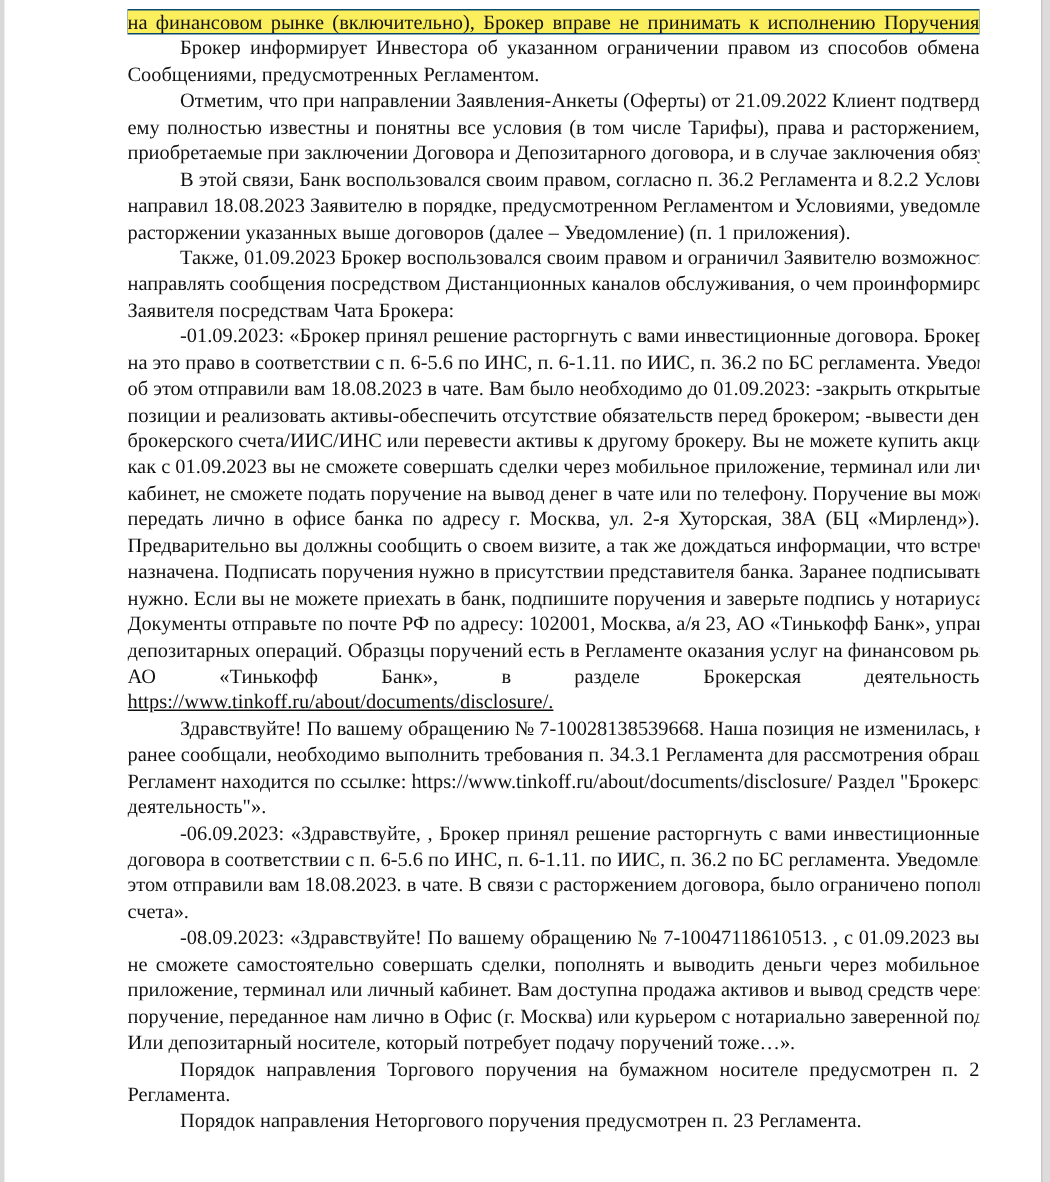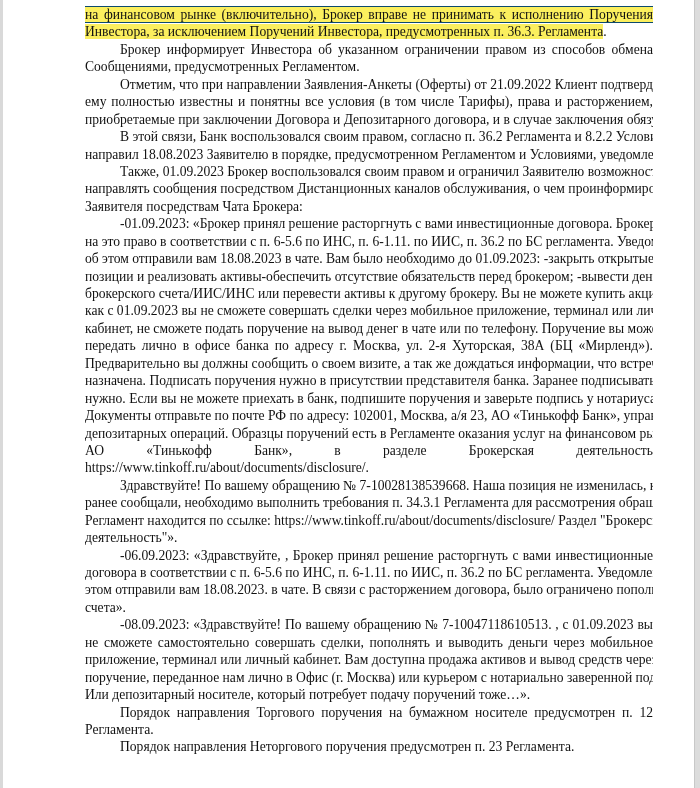--- a/index.html
+++ b/index.html
@@ -14,38 +14,38 @@
     position: absolute; left: 85px; top: 6px; width: 568px;
     font-size: 13.6px; line-height: 17.45px; color: #111;
   }
   .ln {
     display: block; height: 17.45px; white-space: nowrap;
     text-align: justify; text-align-last: justify; overflow: hidden;
   }
   .ln.last { text-align-last: left; }
   .ln.ind { padding-left: 35px; }
   .hl { background: #fbef5e; }
-  .link { }
+  .link { text-decoration: underline; }
 </style>
 </head>
 <body>
 
 <div class="edge-left"></div>
 <div class="edge-right"></div>
 
 <div class="page" id="page">
     <div class="ln" style="background: #0c4a6e;"><span class="hl">на финансовом рынке (включительно), Брокер вправе не принимать к исполнению Поручения</span></div>
-    <div class="ln last"><span class="hl">Инвестора, за исключением Поручений Инвестора, предусмотренных п. 36.3. Регламента</span><span>.</span></div>
     <div class="ln ind">Брокер информирует Инвестора об указанном ограничении правом из способов обмена</div>
     <div class="ln last">Сообщениями, предусмотренных Регламентом.</div>
     <div class="ln ind">Отметим, что при направлении Заявления-Анкеты (Оферты) от 21.09.2022 Клиент подтвердил, что</div>
     <div class="ln">ему полностью известны и понятны все условия (в том числе Тарифы), права и расторжением,</div>
     <div class="ln">приобретаемые при заключении Договора и Депозитарного договора, и в случае заключения обязуется</div>
     <div class="ln ind">В этой связи, Банк воспользовался своим правом, согласно п. 36.2 Регламента и 8.2.2 Условий, и</div>
     <div class="ln">направил 18.08.2023 Заявителю в порядке, предусмотренном Регламентом и Условиями, уведомление о</div>
+    <div class="ln last">расторжении указанных выше договоров (далее – Уведомление) (п. 1 приложения).</div>
     <div class="ln ind">Также, 01.09.2023 Брокер воспользовался своим правом и ограничил Заявителю возможность</div>
     <div class="ln">направлять сообщения посредством Дистанционных каналов обслуживания, о чем проинформировал</div>
     <div class="ln last">Заявителя посредствам Чата Брокера:</div>
     <div class="ln ind">-01.09.2023: «Брокер принял решение расторгнуть с вами инвестиционные договора. Брокер имеет</div>
     <div class="ln">на это право в соответствии с п. 6-5.6 по ИНС, п. 6-1.11. по ИИС, п. 36.2 по БС регламента. Уведомление</div>
     <div class="ln">об этом отправили вам 18.08.2023 в чате. Вам было необходимо до 01.09.2023: -закрыть открытые</div>
     <div class="ln">позиции и реализовать активы-обеспечить отсутствие обязательств перед брокером; -вывести деньги с</div>
     <div class="ln">брокерского счета/ИИС/ИНС или перевести активы к другому брокеру. Вы не можете купить акцию, так</div>
     <div class="ln">как с 01.09.2023 вы не сможете совершать сделки через мобильное приложение, терминал или личный</div>
     <div class="ln">кабинет, не сможете подать поручение на вывод денег в чате или по телефону. Поручение вы можете</div>
@@ -63,16 +63,16 @@
     <div class="ln last">деятельность"».</div>
     <div class="ln ind">-06.09.2023: «Здравствуйте,       ,      Брокер принял решение расторгнуть с вами инвестиционные</div>
     <div class="ln">договора в соответствии с п. 6-5.6 по ИНС, п. 6-1.11. по ИИС, п. 36.2 по БС регламента. Уведомление об</div>
     <div class="ln">этом отправили вам 18.08.2023. в чате. В связи с расторжением договора, было ограничено пополнение</div>
     <div class="ln last">счета».</div>
     <div class="ln ind">-08.09.2023: «Здравствуйте! По вашему обращению № 7-10047118610513.          , с 01.09.2023 вы</div>
     <div class="ln">не сможете самостоятельно совершать сделки, пополнять и выводить деньги через мобильное</div>
     <div class="ln">приложение, терминал или личный кабинет. Вам доступна продажа активов и вывод средств через</div>
     <div class="ln">поручение, переданное нам лично в Офис (г. Москва) или курьером с нотариально заверенной подписью.</div>
     <div class="ln last">Или депозитарный носителе, который потребует подачу поручений тоже…».</div>
-    <div class="ln ind">Порядок направления Торгового поручения на бумажном носителе предусмотрен п. 12</div>
+    <div class="ln ind">Порядок направления Торгового поручения на бумажном носителе предусмотрен п. 2</div>
     <div class="ln last">Регламента.</div>
     <div class="ln ind last">Порядок направления Неторгового поручения предусмотрен п. 23 Регламента.</div>
   </div>
 
 </body></html>

